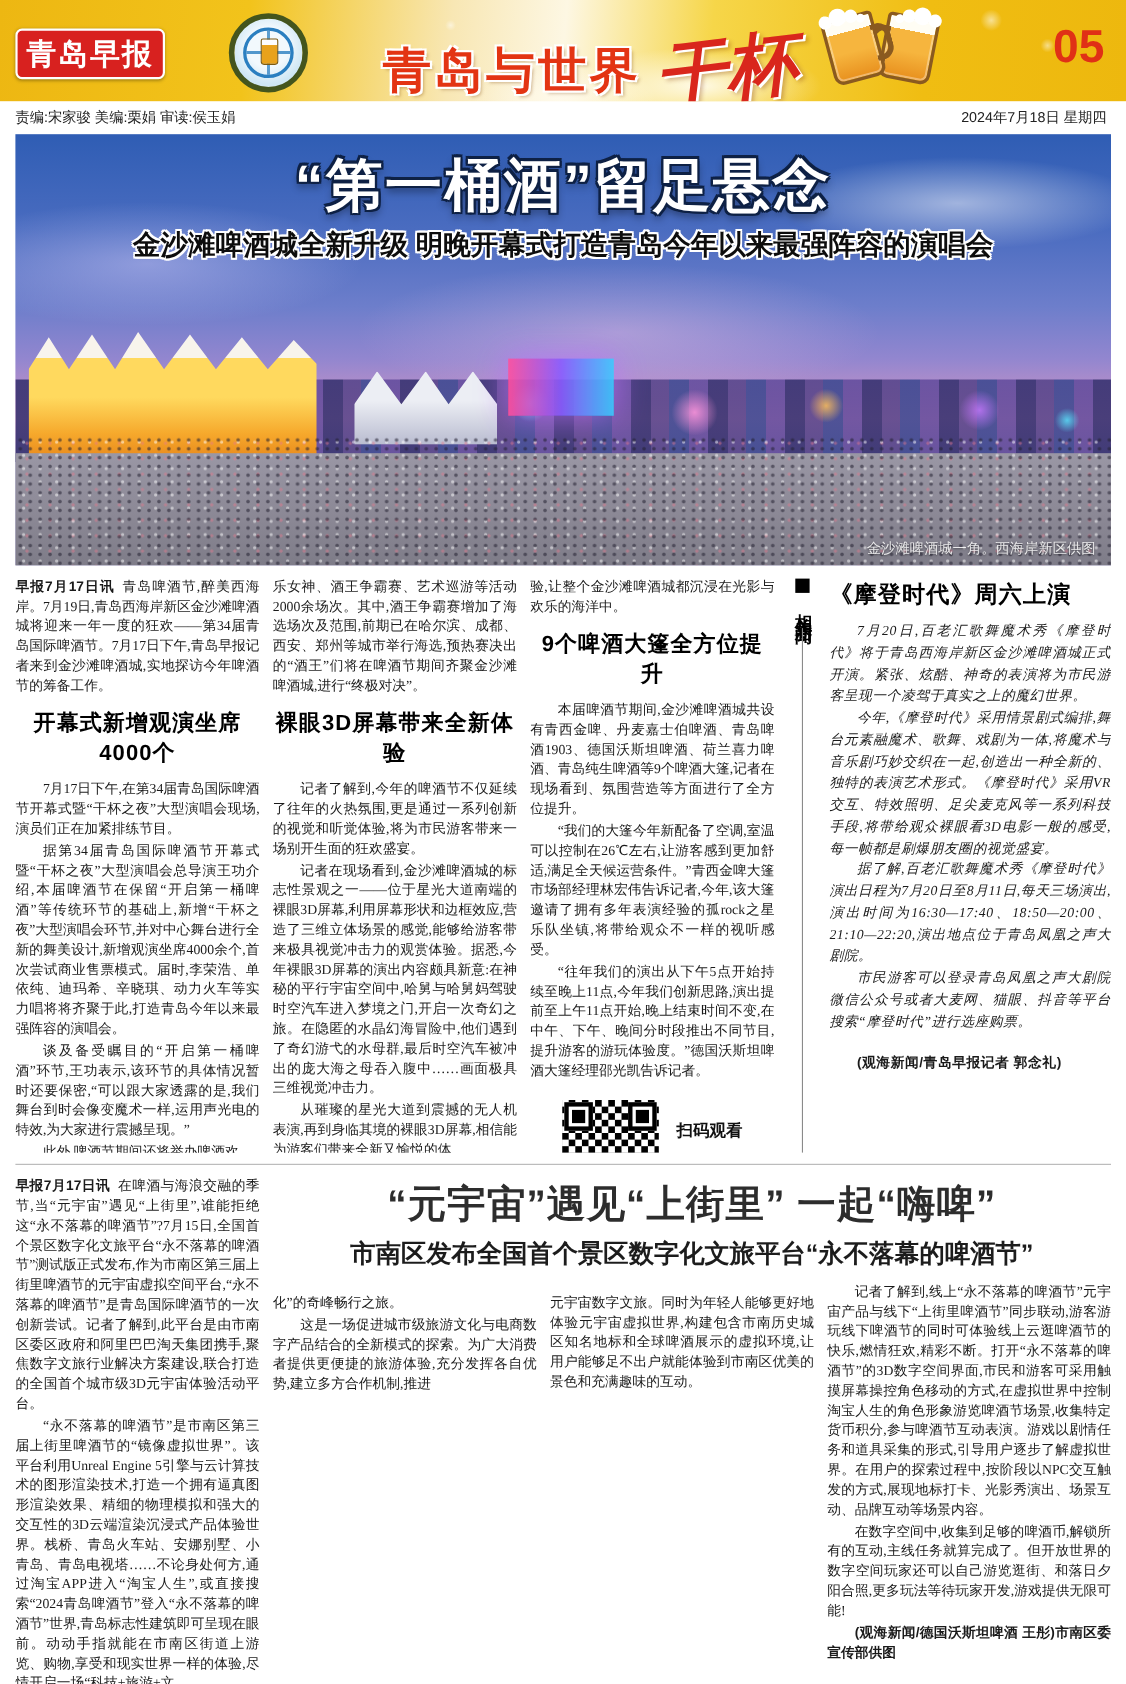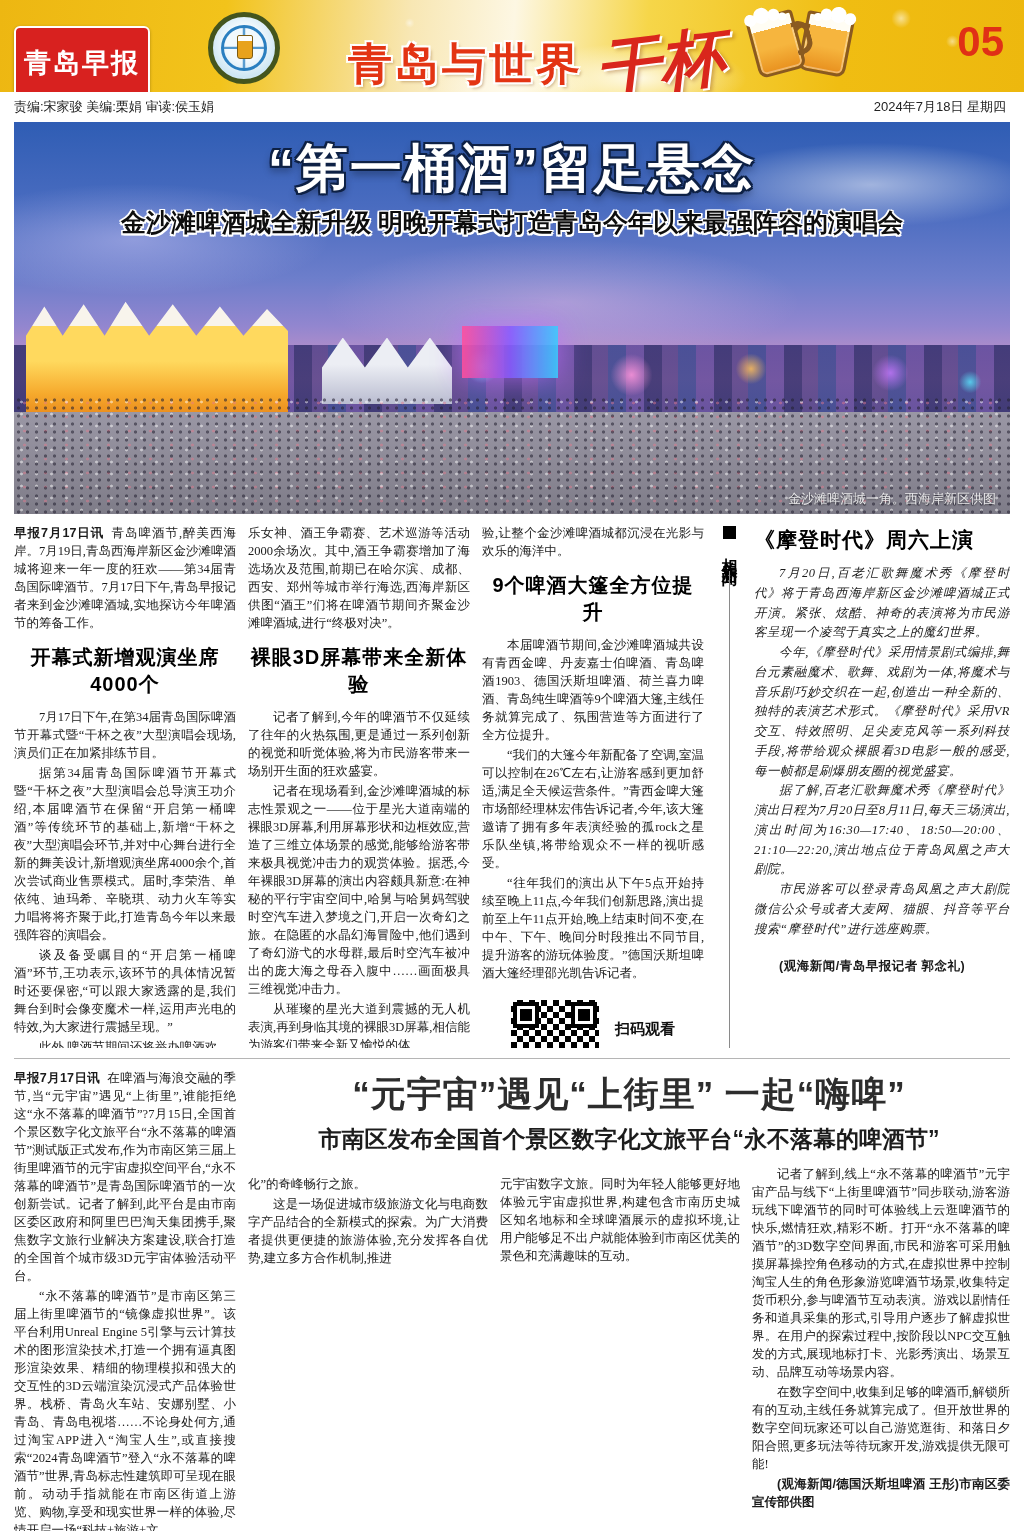--- a/index.html
+++ b/index.html
@@ -8,21 +8,21 @@
   
   .banner{position:relative;height:92px;overflow:hidden;
     background:linear-gradient(95deg,#edb712 0%,#f2c31b 22%,#f8e7b4 40%,#fdf7e3 50%,#f6d649 63%,#f0bd12 82%,#edb80e 100%);}
   .banner .foam{position:absolute;inset:0;background:
     radial-gradient(ellipse 160px 50px at 62% 85%,rgba(255,252,240,.95),transparent 70%),
     radial-gradient(ellipse 120px 40px at 50% 95%,rgba(255,250,235,.9),transparent 70%),
     radial-gradient(circle 14px at 88% 20%,rgba(255,255,255,.55),transparent 70%),
     radial-gradient(circle 9px at 93% 45%,rgba(255,255,255,.5),transparent 70%),
     radial-gradient(circle 7px at 40% 25%,rgba(255,255,255,.5),transparent 70%);}
   .paper-logo{position:absolute;left:14px;top:26px;background:#d8211f;color:#fff;border:2px solid #fff;
-    border-radius:6px;padding:17px 8px;font-family:"Liberation Sans",sans-serif;font-weight:bold;
+    border-radius:6px;padding:3px 8px;font-family:"Liberation Sans",sans-serif;font-weight:bold;
     font-size:27px;letter-spacing:2px;box-shadow:0 1px 3px rgba(0,0,0,.3);}
   .emblem{position:absolute;left:208px;top:12px;width:62px;height:62px;border-radius:50%;
     background:radial-gradient(circle at 50% 42%,#f2f9fd 0 38%,#cfe7f4 70%);border:5px solid #44551d;}
   .emblem .globe{position:absolute;inset:8px;border-radius:50%;border:3px solid #2a7fc0;
     background:
       linear-gradient(transparent 46%,rgba(42,127,192,.8) 47% 52%,transparent 53%),
       linear-gradient(90deg,transparent 46%,rgba(42,127,192,.75) 47% 53%,transparent 54%);}
   .emblem .beer{position:absolute;left:24px;top:18px;width:14px;height:22px;
     background:linear-gradient(#fdfdfd 0 22%,#e8a21c 22%);border-radius:2px 2px 3px 3px;border:1px solid #7c5a12;}
   .masttitle{position:absolute;left:348px;top:14px;white-space:nowrap;}
@@ -194,30 +194,30 @@
   <div class="cols">
     <div class="col">
       <p class="noind"><b class="lead-b">早报7月17日讯</b><span>青岛啤酒节,醉美西海岸。7月19日,青岛西海岸新区金沙滩啤酒城将迎来一年一度的狂欢——第34届青岛国际啤酒节。7月17日下午,青岛早报记者来到金沙滩啤酒城,实地探访今年啤酒节的筹备工作。</span></p>
       <div class="sec-head">开幕式新增观演坐席4000个</div>
       <p>7月17日下午,在第34届青岛国际啤酒节开幕式暨“干杯之夜”大型演唱会现场,演员们正在加紧排练节目。</p>
       <p>据第34届青岛国际啤酒节开幕式暨“干杯之夜”大型演唱会总导演王功介绍,本届啤酒节在保留“开启第一桶啤酒”等传统环节的基础上,新增“干杯之夜”大型演唱会环节,并对中心舞台进行全新的舞美设计,新增观演坐席4000余个,首次尝试商业售票模式。届时,李荣浩、单依纯、迪玛希、辛晓琪、动力火车等实力唱将将齐聚于此,打造青岛今年以来最强阵容的演唱会。</p>
       <p>谈及备受瞩目的“开启第一桶啤酒”环节,王功表示,该环节的具体情况暂时还要保密,“可以跟大家透露的是,我们舞台到时会像变魔术一样,运用声光电的特效,为大家进行震撼呈现。”</p>
       <p>此外,啤酒节期间还将举办啤酒欢</p>
     </div>
     <div class="col">
-      <p class="noind">乐女神、酒王争霸赛、艺术巡游等活动2000余场次。其中,酒王争霸赛增加了海选场次及范围,前期已在哈尔滨、成都、西安、郑州等城市举行海选,西海岸新区供图“酒王”们将在啤酒节期间齐聚金沙滩啤酒城,进行“终极对决”。</p>
+      <p class="noind">乐女神、酒王争霸赛、艺术巡游等活动2000余场次。其中,酒王争霸赛增加了海选场次及范围,前期已在哈尔滨、成都、西安、郑州等城市举行海选,预热赛决出的“酒王”们将在啤酒节期间齐聚金沙滩啤酒城,进行“终极对决”。</p>
       <div class="sec-head">裸眼3D屏幕带来全新体验</div>
       <p>记者了解到,今年的啤酒节不仅延续了往年的火热氛围,更是通过一系列创新的视觉和听觉体验,将为市民游客带来一场别开生面的狂欢盛宴。</p>
       <p>记者在现场看到,金沙滩啤酒城的标志性景观之一——位于星光大道南端的裸眼3D屏幕,利用屏幕形状和边框效应,营造了三维立体场景的感觉,能够给游客带来极具视觉冲击力的观赏体验。据悉,今年裸眼3D屏幕的演出内容颇具新意:在神秘的平行宇宙空间中,哈舅与哈舅妈驾驶时空汽车进入梦境之门,开启一次奇幻之旅。在隐匿的水晶幻海冒险中,他们遇到了奇幻游弋的水母群,最后时空汽车被冲出的庞大海之母吞入腹中……画面极具三维视觉冲击力。</p>
       <p>从璀璨的星光大道到震撼的无人机表演,再到身临其境的裸眼3D屏幕,相信能为游客们带来全新又愉悦的体</p>
     </div>
     <div class="col">
       <p class="noind">验,让整个金沙滩啤酒城都沉浸在光影与欢乐的海洋中。</p>
       <div class="sec-head">9个啤酒大篷全方位提升</div>
-      <p>本届啤酒节期间,金沙滩啤酒城共设有青西金啤、丹麦嘉士伯啤酒、青岛啤酒1903、德国沃斯坦啤酒、荷兰喜力啤酒、青岛纯生啤酒等9个啤酒大篷,主线任务就算完成了、氛围营造等方面进行了全方位提升。</p>
+      <p>本届啤酒节期间,金沙滩啤酒城共设有青西金啤、丹麦嘉士伯啤酒、青岛啤酒1903、德国沃斯坦啤酒、荷兰喜力啤酒、青岛纯生啤酒等9个啤酒大篷,记者在现场看到、氛围营造等方面进行了全方位提升。</p>
       <p>“我们的大篷今年新配备了空调,室温可以控制在26℃左右,让游客感到更加舒适,满足全天候运营条件。”青西金啤大篷市场部经理林宏伟告诉记者,今年,该大篷邀请了拥有多年表演经验的孤rock之星乐队坐镇,将带给观众不一样的视听感受。</p>
       <p>“往年我们的演出从下午5点开始持续至晚上11点,今年我们创新思路,演出提前至上午11点开始,晚上结束时间不变,在中午、下午、晚间分时段推出不同节目,提升游客的游玩体验度。”德国沃斯坦啤酒大篷经理邵光凯告诉记者。</p>
       <div class="qr-row">
         <div class="qr">
           <div class="f f1"></div>
           <div class="f f2"></div>
 
         </div>
         <div class="qr-label">
           <div>扫码观看</div>

